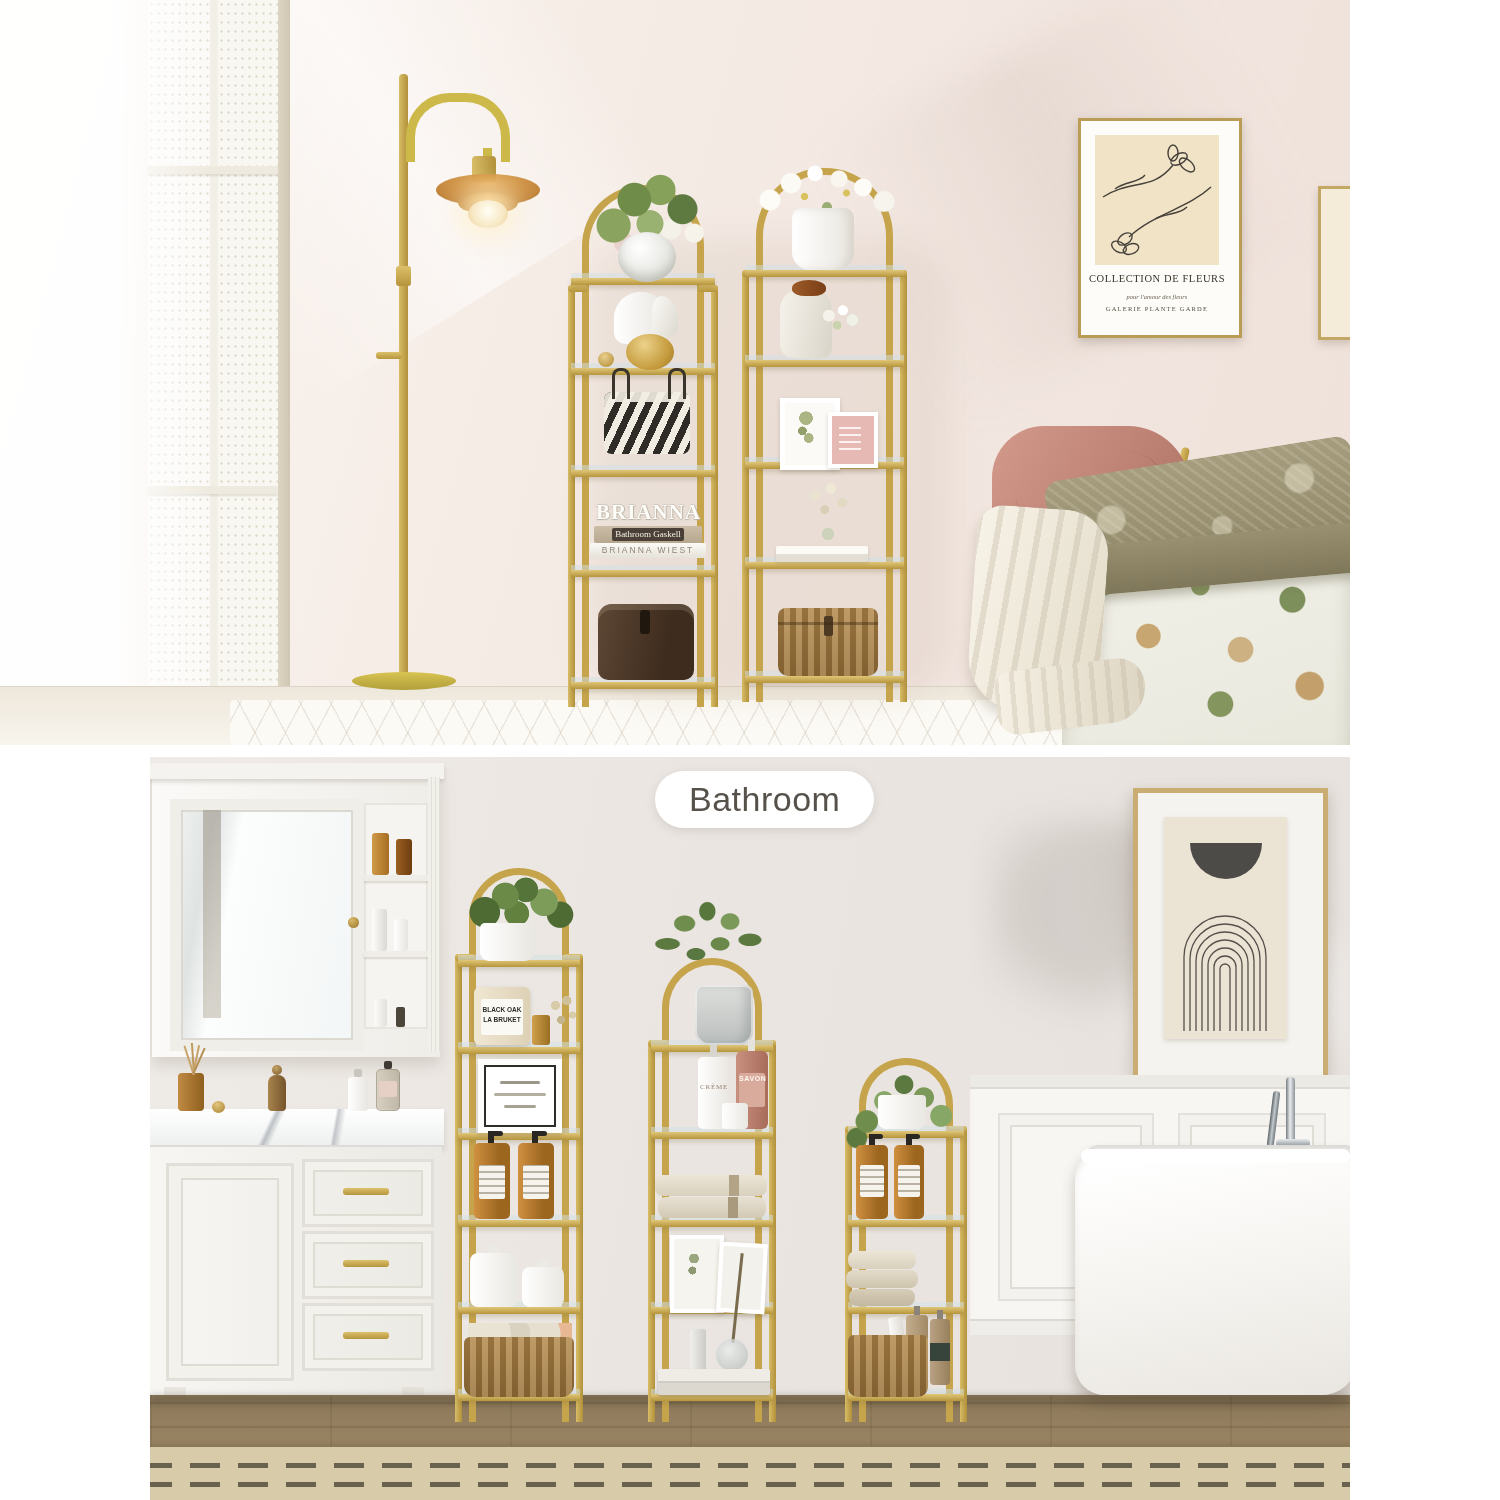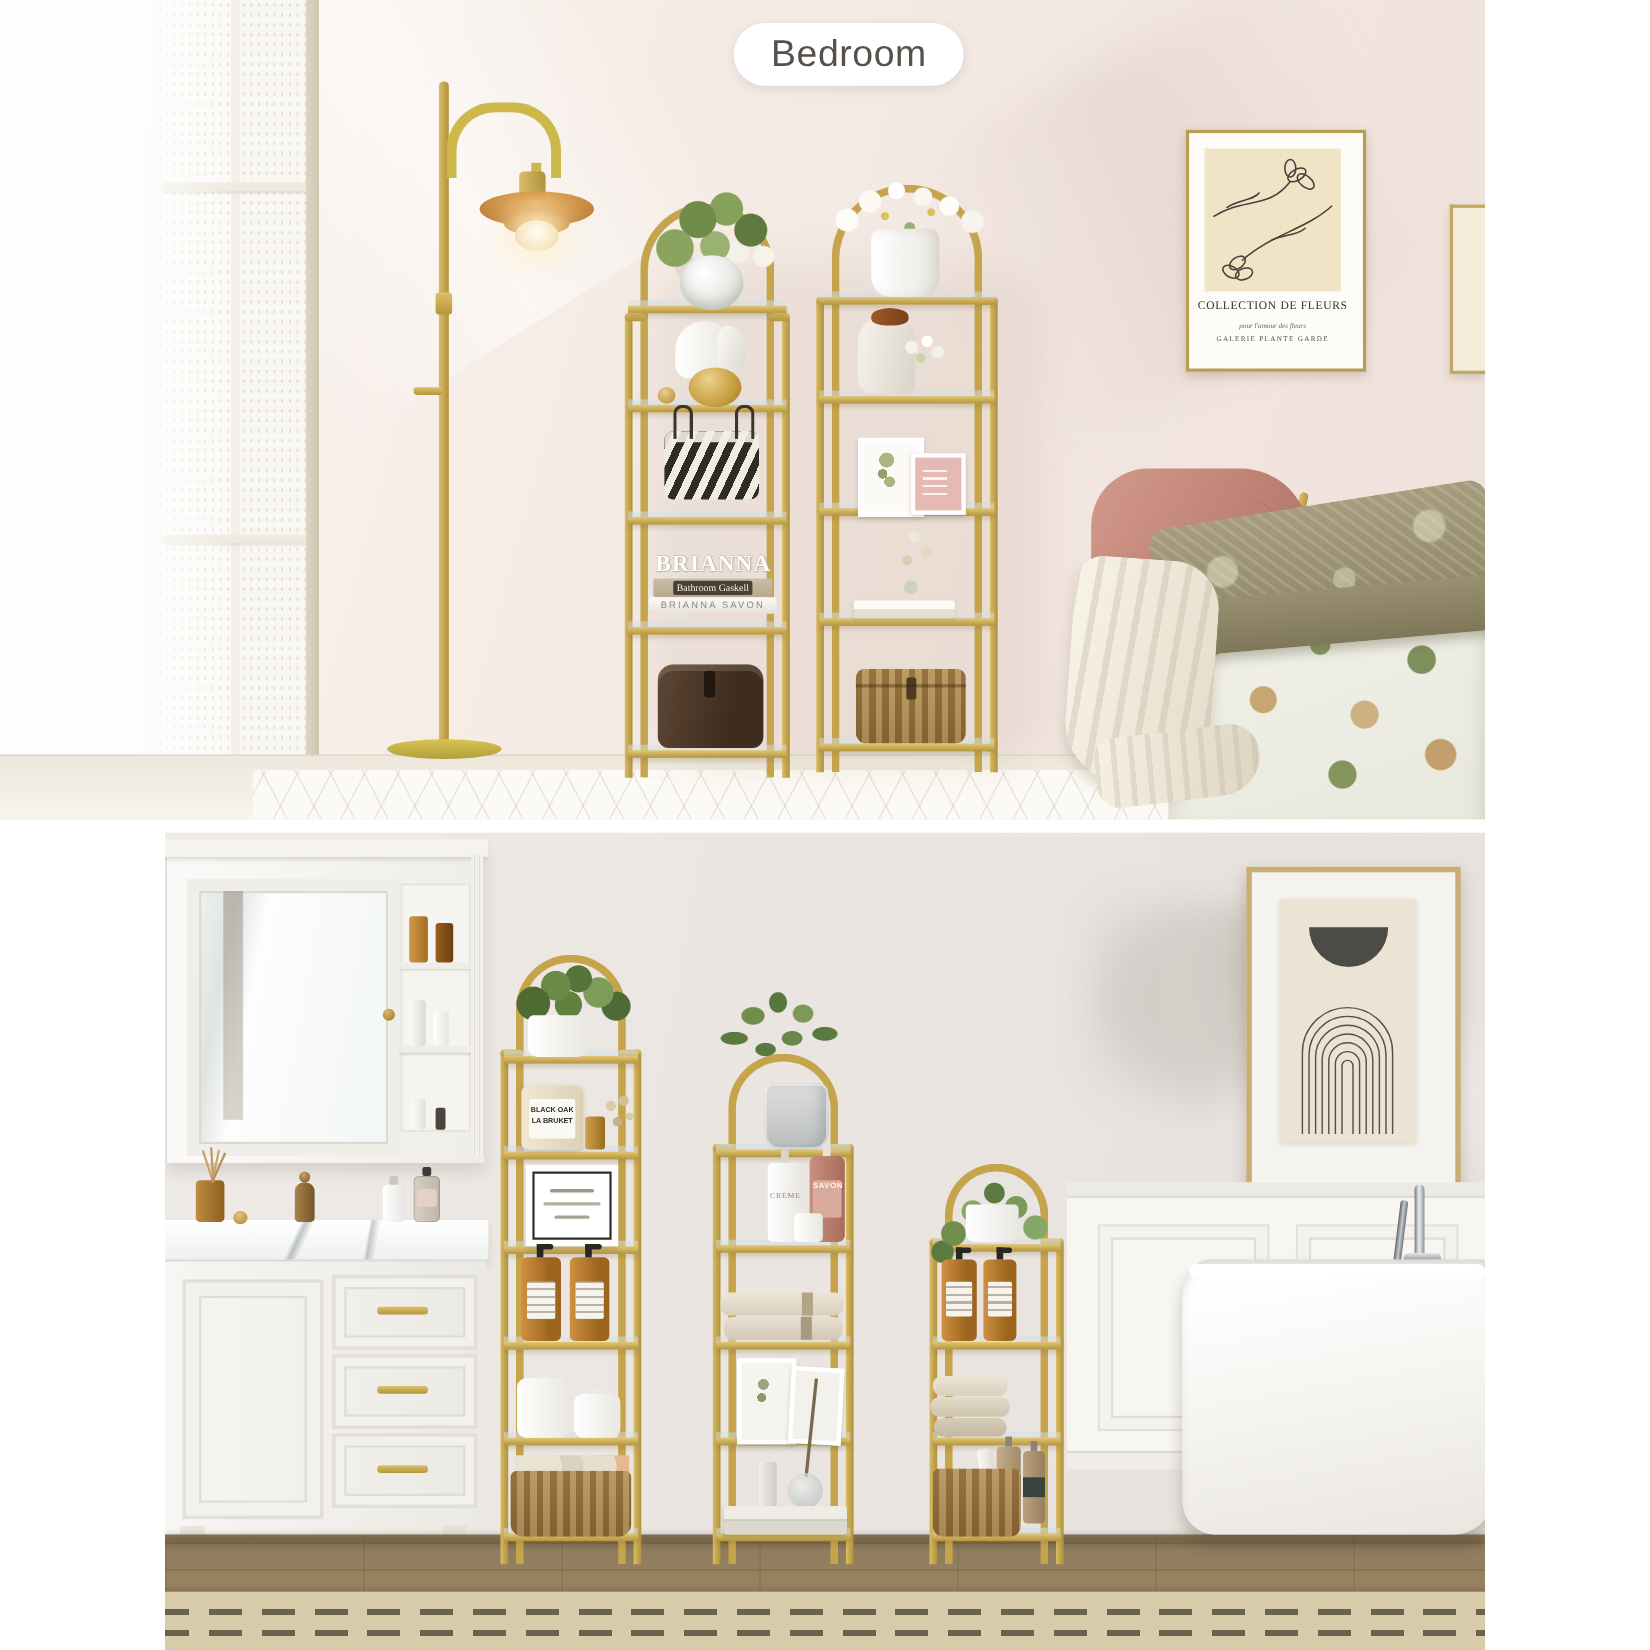--- a/index.html
+++ b/index.html
@@ -146,21 +146,21 @@
     <div class="abs" style="left:594px;top:526px;width:108px;height:17px;border-radius:2px;
                 background:linear-gradient(180deg,#cbbda6,#b7a88f);">
       <div class="lbl serif" style="left:18px;top:2px;width:72px;height:13px;background:#4a4038;color:#f6f1e6;
                   font-size:9px;line-height:13px;border-radius:2px;">
         <span>Bathroom Gaskell</span>
       </div>
     </div>
     <div class="abs lbl" style="left:590px;top:543px;width:116px;height:15px;border-radius:2px;
                 background:linear-gradient(180deg,#fbfaf6,#e6e2d8);color:#8d877c;font-size:8.5px;
                 letter-spacing:2px;line-height:15px;">
-      <span>BRIANNA SAVON</span>
+      <span>BRIANNA WIEST</span>
     </div>
     <div class="abs" style="left:598px;top:604px;width:96px;height:76px;border-radius:14px 14px 10px 10px;
                 background:linear-gradient(100deg,#5d4634,#3e2c1e 70%);
                 box-shadow:inset 0 6px 0 rgba(255,235,210,.15);">
       <div class="abs" style="left:42px;top:6px;width:10px;height:24px;background:#20170f;border-radius:3px;"></div>
     </div>
 
     <div class="abs" style="left:752px;top:158px;width:150px;height:70px;
                 background:
                 radial-gradient(circle at 12% 60%,#fdfcf7 0 7%,transparent 8%),
@@ -284,23 +284,20 @@
                 background:
                 repeating-linear-gradient(96deg,rgba(180,168,146,.28) 0 6px,transparent 6px 20px),
                 linear-gradient(100deg,#f8f3e8,#e4ddcb);
                 box-shadow:0 8px 12px rgba(140,130,110,.3);"></div>
     <div class="abs" style="left:996px;top:664px;width:150px;height:64px;transform:rotate(-7deg);
                 border-radius:18px 30px 40px 22px;
                 background:
                 repeating-linear-gradient(92deg,rgba(180,168,146,.25) 0 5px,transparent 5px 16px),
                 linear-gradient(100deg,#f6f1e5,#ddd5c2);"></div>
 
-    <div class="pill" style="left:667px;top:21px;">
-      <span>Bedroom</span>
-    </div>
   </section>
 
   <section class="scene" style="left:150px;top:757px;width:1200px;height:743px;
                   background:linear-gradient(100deg,#efebe7 0%,#eae5e1 45%,#e7e2de 100%);">
 
     <div class="abs" style="left:840px;top:60px;width:360px;height:300px;filter:blur(14px);
                 background:
                 radial-gradient(ellipse at 30% 30%,rgba(175,168,160,.35) 0 22%,transparent 40%),
                 radial-gradient(ellipse at 70% 60%,rgba(255,255,255,.5) 0 18%,transparent 40%),
                 radial-gradient(ellipse at 55% 20%,rgba(180,172,164,.3) 0 14%,transparent 34%);"></div>
@@ -616,15 +613,18 @@
     </div>
     <div class="abs" style="left:780px;top:562px;width:20px;height:66px;border-radius:4px;
                 background:linear-gradient(90deg,#b9a183,#97805c);">
       <div class="abs" style="left:0;top:24px;width:100%;height:18px;background:#37443c;"></div>
       <div class="abs" style="left:7px;top:-9px;width:6px;height:9px;background:#8b8377;"></div>
     </div>
     <div class="abs" style="left:740px;top:560px;width:14px;height:32px;transform:rotate(-8deg);border-radius:3px;
                 background:linear-gradient(90deg,#fbfaf7,#dedbd4);"></div>
     <div class="abs weave" style="left:698px;top:578px;width:80px;height:62px;border-radius:6px 6px 10px 10px;"></div>
 
+    <div class="pill" style="left:505px;top:14px;">
+      <span>Bathroom</span>
+    </div>
   </section>
 
 </div>
 
 </body></html>

